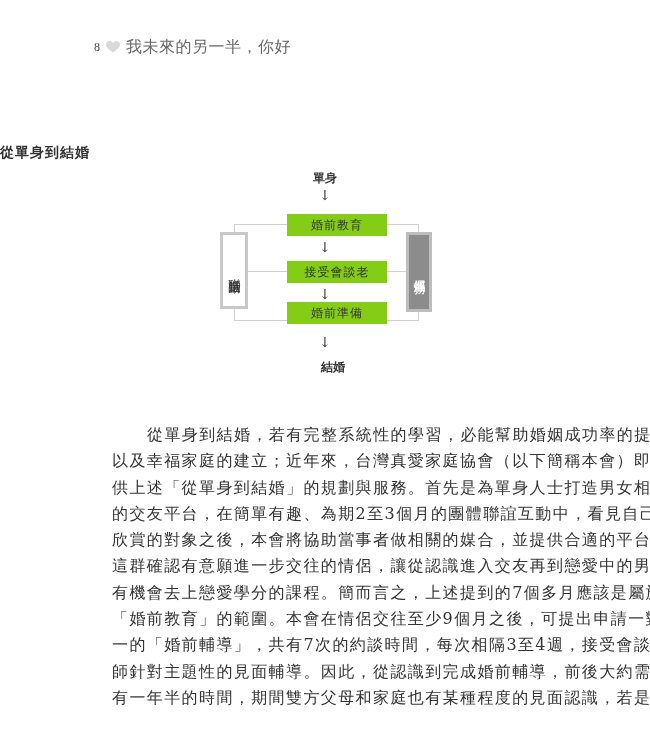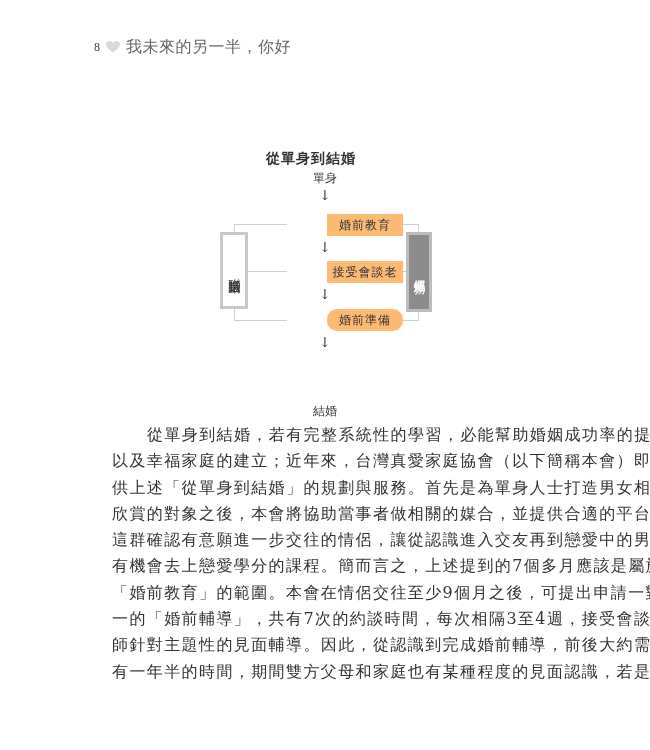--- a/index.html
+++ b/index.html
@@ -40,49 +40,48 @@
       font-family: "DejaVu Sans", sans-serif;
       font-size: 16px;
       color: #666;
       letter-spacing: 0.5px;
     }
 
     .diagram-title {
       position: absolute;
       left: 0;
       width: 622px;
-      top: 150px;
-      text-align: center;
+      top: 144px;
+      text-align: left;
       font-family: "DejaVu Sans", sans-serif;
       font-size: 14px;
       font-weight: bold;
       color: #333;
       letter-spacing: 1px;
     }
     .node-text {
       position: absolute;
       font-family: "DejaVu Serif", serif;
       font-size: 12px;
-      font-weight: normal;
+      font-weight: bold;
       color: #333;
       text-align: center;
     }
     .step-box {
       position: absolute;
       left: 287px;
-      width: 76px;
+      width: 100px;
       height: 22px;
-      background: #fdba74;
+      background: #84cc16;
       font-family: "DejaVu Sans", sans-serif;
       font-size: 12px;
       color: #333;
       text-align: center;
       line-height: 22px;
       letter-spacing: 1px;
-      margin-left: 40px;
     }
     .arrow {
       position: absolute;
       left: 318px;
       width: 14px;
       font-size: 14px;
       color: #333;
       text-align: center;
       line-height: 1;
     }
@@ -168,33 +167,34 @@
   <div class="line" style="left:363px; top:224px; width:56px; height:1px;"></div>
   <div class="line" style="left:418px; top:224px; width:1px; height:8px;"></div>
   <div class="line" style="left:363px; top:271px; width:43px; height:1px;"></div>
   <div class="line" style="left:418px; top:312px; width:1px; height:9px;"></div>
   <div class="line" style="left:363px; top:320px; width:56px; height:1px;"></div>
 
   <div class="step-box" style="top:214px;">婚前教育</div>
   <div class="arrow" style="top:240px;">↓</div>
   <div class="step-box" style="top:261px;">接受會談老</div>
   <div class="arrow" style="top:287px;">↓</div>
-  <div class="step-box" style="top:309px;border-radius:10px;">婚前準備</div>
+  <div class="step-box" style="top:302px;">婚前準備</div>
   <div class="arrow" style="top:335px;">↓</div>
 
-  <div class="node-text" style="left:295px; top:359px; width:60px;margin-top:44px;">結婚</div>
+  <div class="node-text" style="left:303px; top:359px; width:60px;">結婚</div>
 
   <div class="side-box side-left">聯誼活動</div>
   <div class="side-box side-right">擇偶服務</div>
 </div>
 
 <div class="body-text">
   <div class="line-row indent">從單身到結婚，若有完整系統性的學習，必能幫助婚姻成功率的提升</div>
   <div class="line-row">以及幸福家庭的建立；近年來，台灣真愛家庭協會（以下簡稱本會）即提</div>
   <div class="line-row">供上述「從單身到結婚」的規劃與服務。首先是為單身人士打造男女相識</div>
+  <div class="line-row">的交友平台，在簡單有趣、為期2至3個月的團體聯誼互動中，看見自己</div>
   <div class="line-row">欣賞的對象之後，本會將協助當事者做相關的媒合，並提供合適的平台給</div>
   <div class="line-row">這群確認有意願進一步交往的情侶，讓從認識進入交友再到戀愛中的男女</div>
   <div class="line-row">有機會去上戀愛學分的課程。簡而言之，上述提到的7個多月應該是屬於</div>
   <div class="line-row">「婚前教育」的範圍。本會在情侶交往至少9個月之後，可提出申請一對</div>
   <div class="line-row">一的「婚前輔導」，共有7次的約談時間，每次相隔3至4週，接受會談老</div>
   <div class="line-row">師針對主題性的見面輔導。因此，從認識到完成婚前輔導，前後大約需要</div>
   <div class="line-row">有一年半的時間，期間雙方父母和家庭也有某種程度的見面認識，若是兩</div>
 </div>
 
 </body></html>

